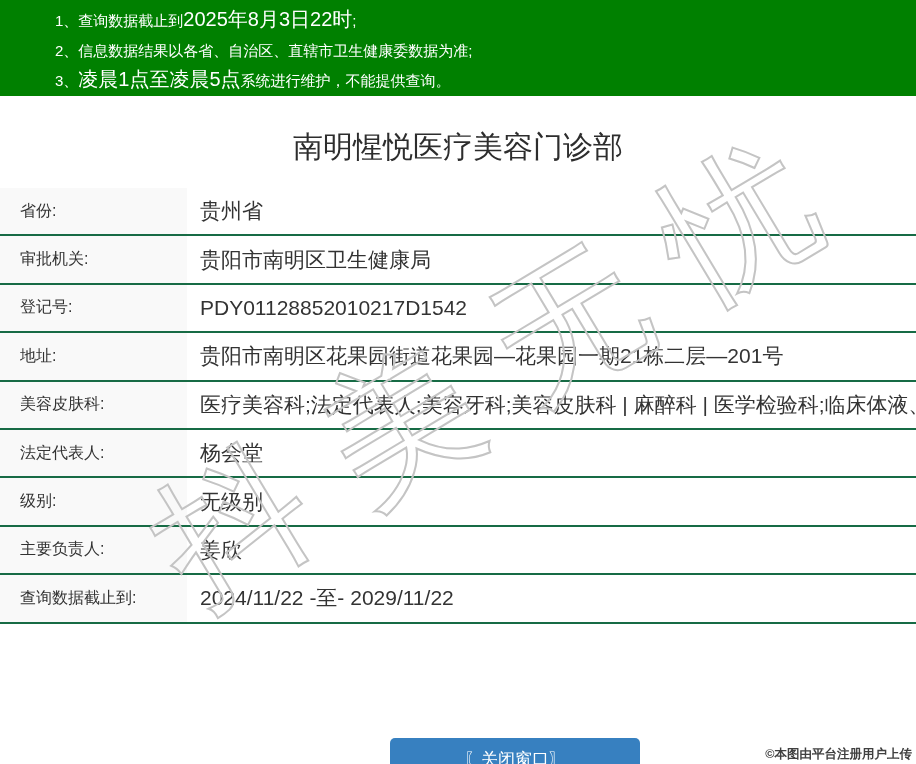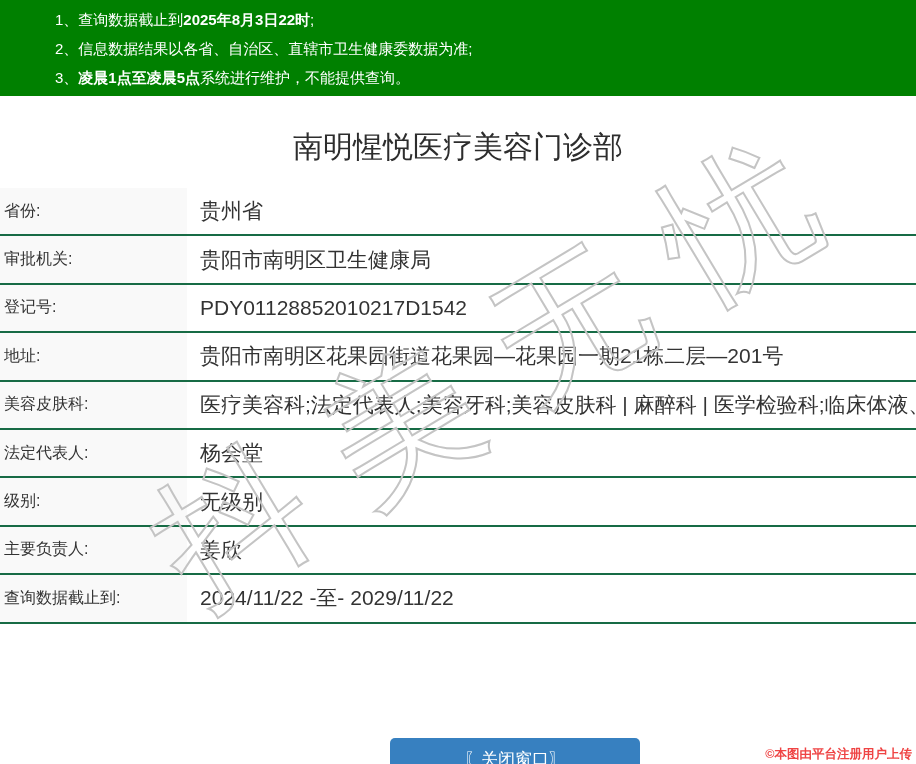--- a/index.html
+++ b/index.html
@@ -21,22 +21,22 @@
     background: var(--banner_green, #008000);
     color: #ffffff;
     padding: 5px 10px 0 55px;
     font-size: 15px;
   }
   .notice-line {
     line-height: 29px;
     white-space: nowrap;
   }
   .notice-line b {
-    font-size: 15px;
-    font-weight: bold;
+    font-size: 20px;
+    font-weight: normal;
   }
 
   
   .title {
     margin-top: 30px;
     height: 42px;
     line-height: 42px;
     text-align: center;
     font-size: 30px;
     font-weight: 500;
@@ -51,21 +51,21 @@
   .info-row {
     display: flex;
     height: 48.4px;
     border-bottom: 2px solid var(--divider_green, #176b45);
   }
   .info-label {
     width: 187px;
     background: var(--label_bg, #f9f9f9);
     display: flex;
     align-items: center;
-    padding-left: 4px;
+    padding-left: 20px;
     font-size: 16px;
     color: var(--text_dark, #333333);
   }
   .info-value {
     flex: 1;
     display: flex;
     align-items: center;
     padding-left: 13px;
     font-size: 21px;
     color: var(--text_dark, #333333);
@@ -111,21 +111,21 @@
     cursor: pointer;
   }
 
   
   .copyright {
     position: absolute;
     right: 4px;
     bottom: 1px;
     font-size: 12.5px;
     font-weight: bold;
-    color: #ef4444;
+    color: #404040;
     text-shadow:
       -1px 0 0 #ffffff, 1px 0 0 #ffffff,
       0 -1px 0 #ffffff, 0 1px 0 #ffffff,
       -1px -1px 0 #ffffff, 1px 1px 0 #ffffff,
       -1px 1px 0 #ffffff, 1px -1px 0 #ffffff;
   }
 </style>
 </head>
 <body>
 

